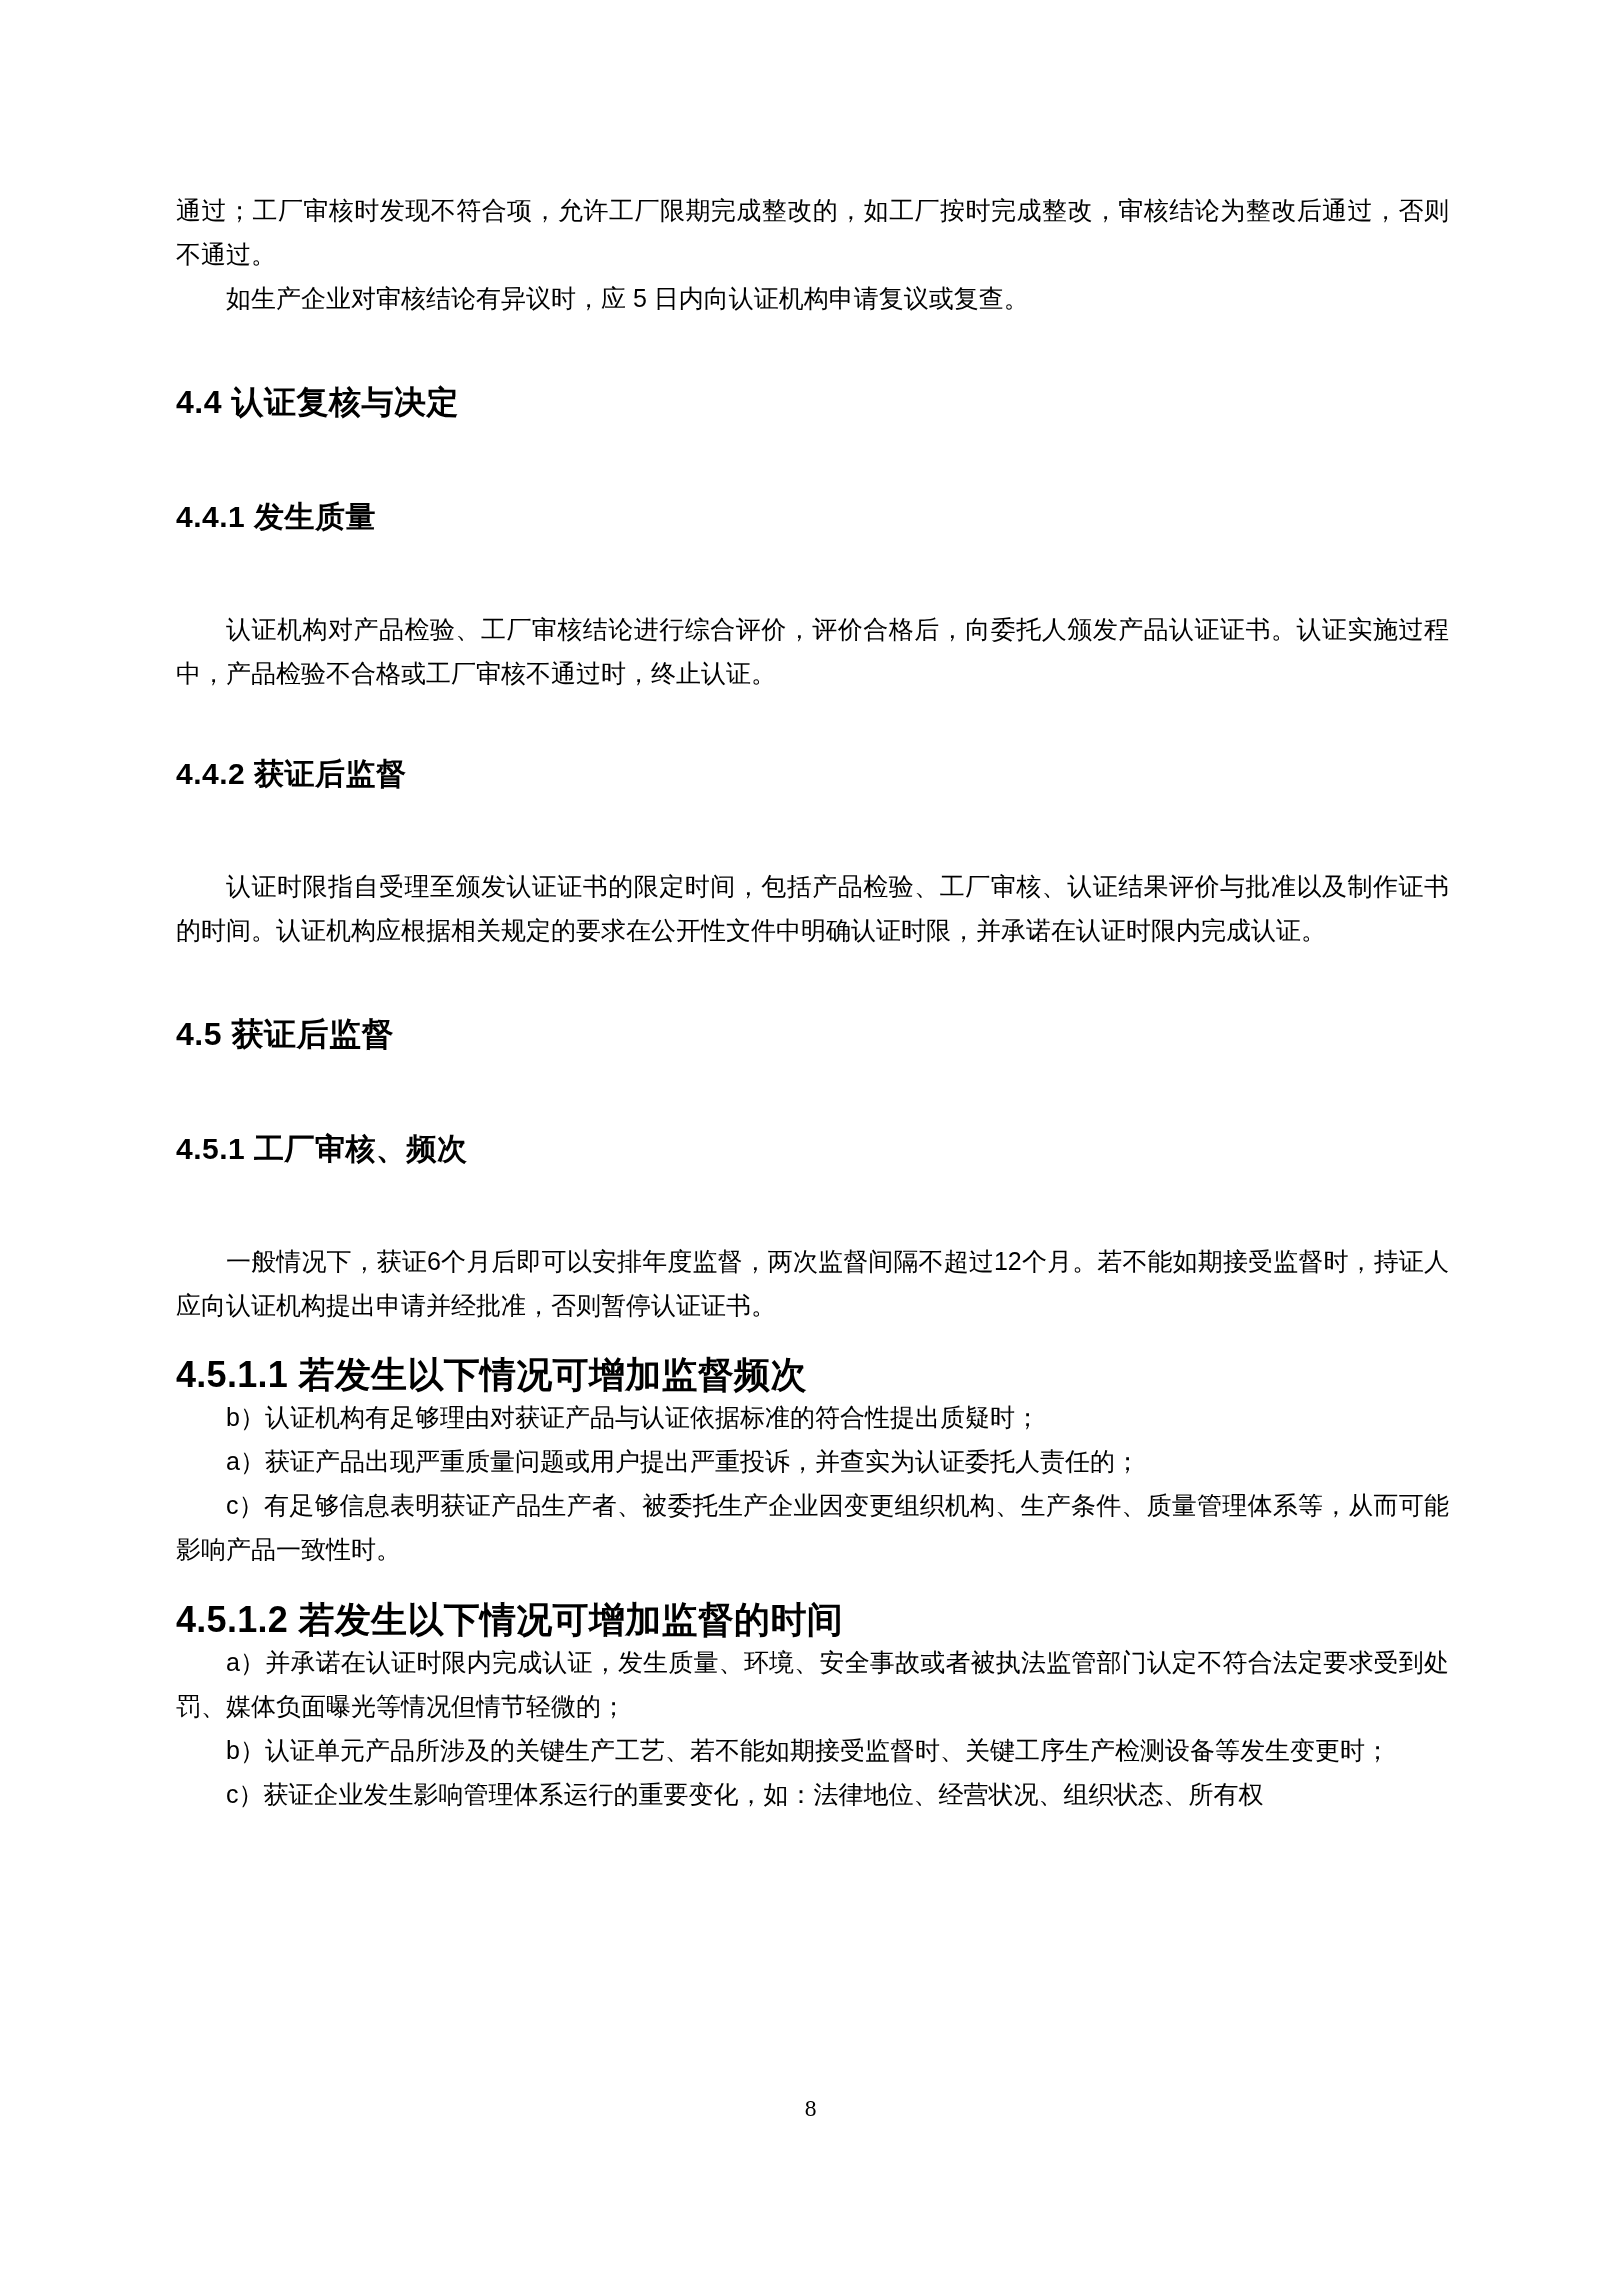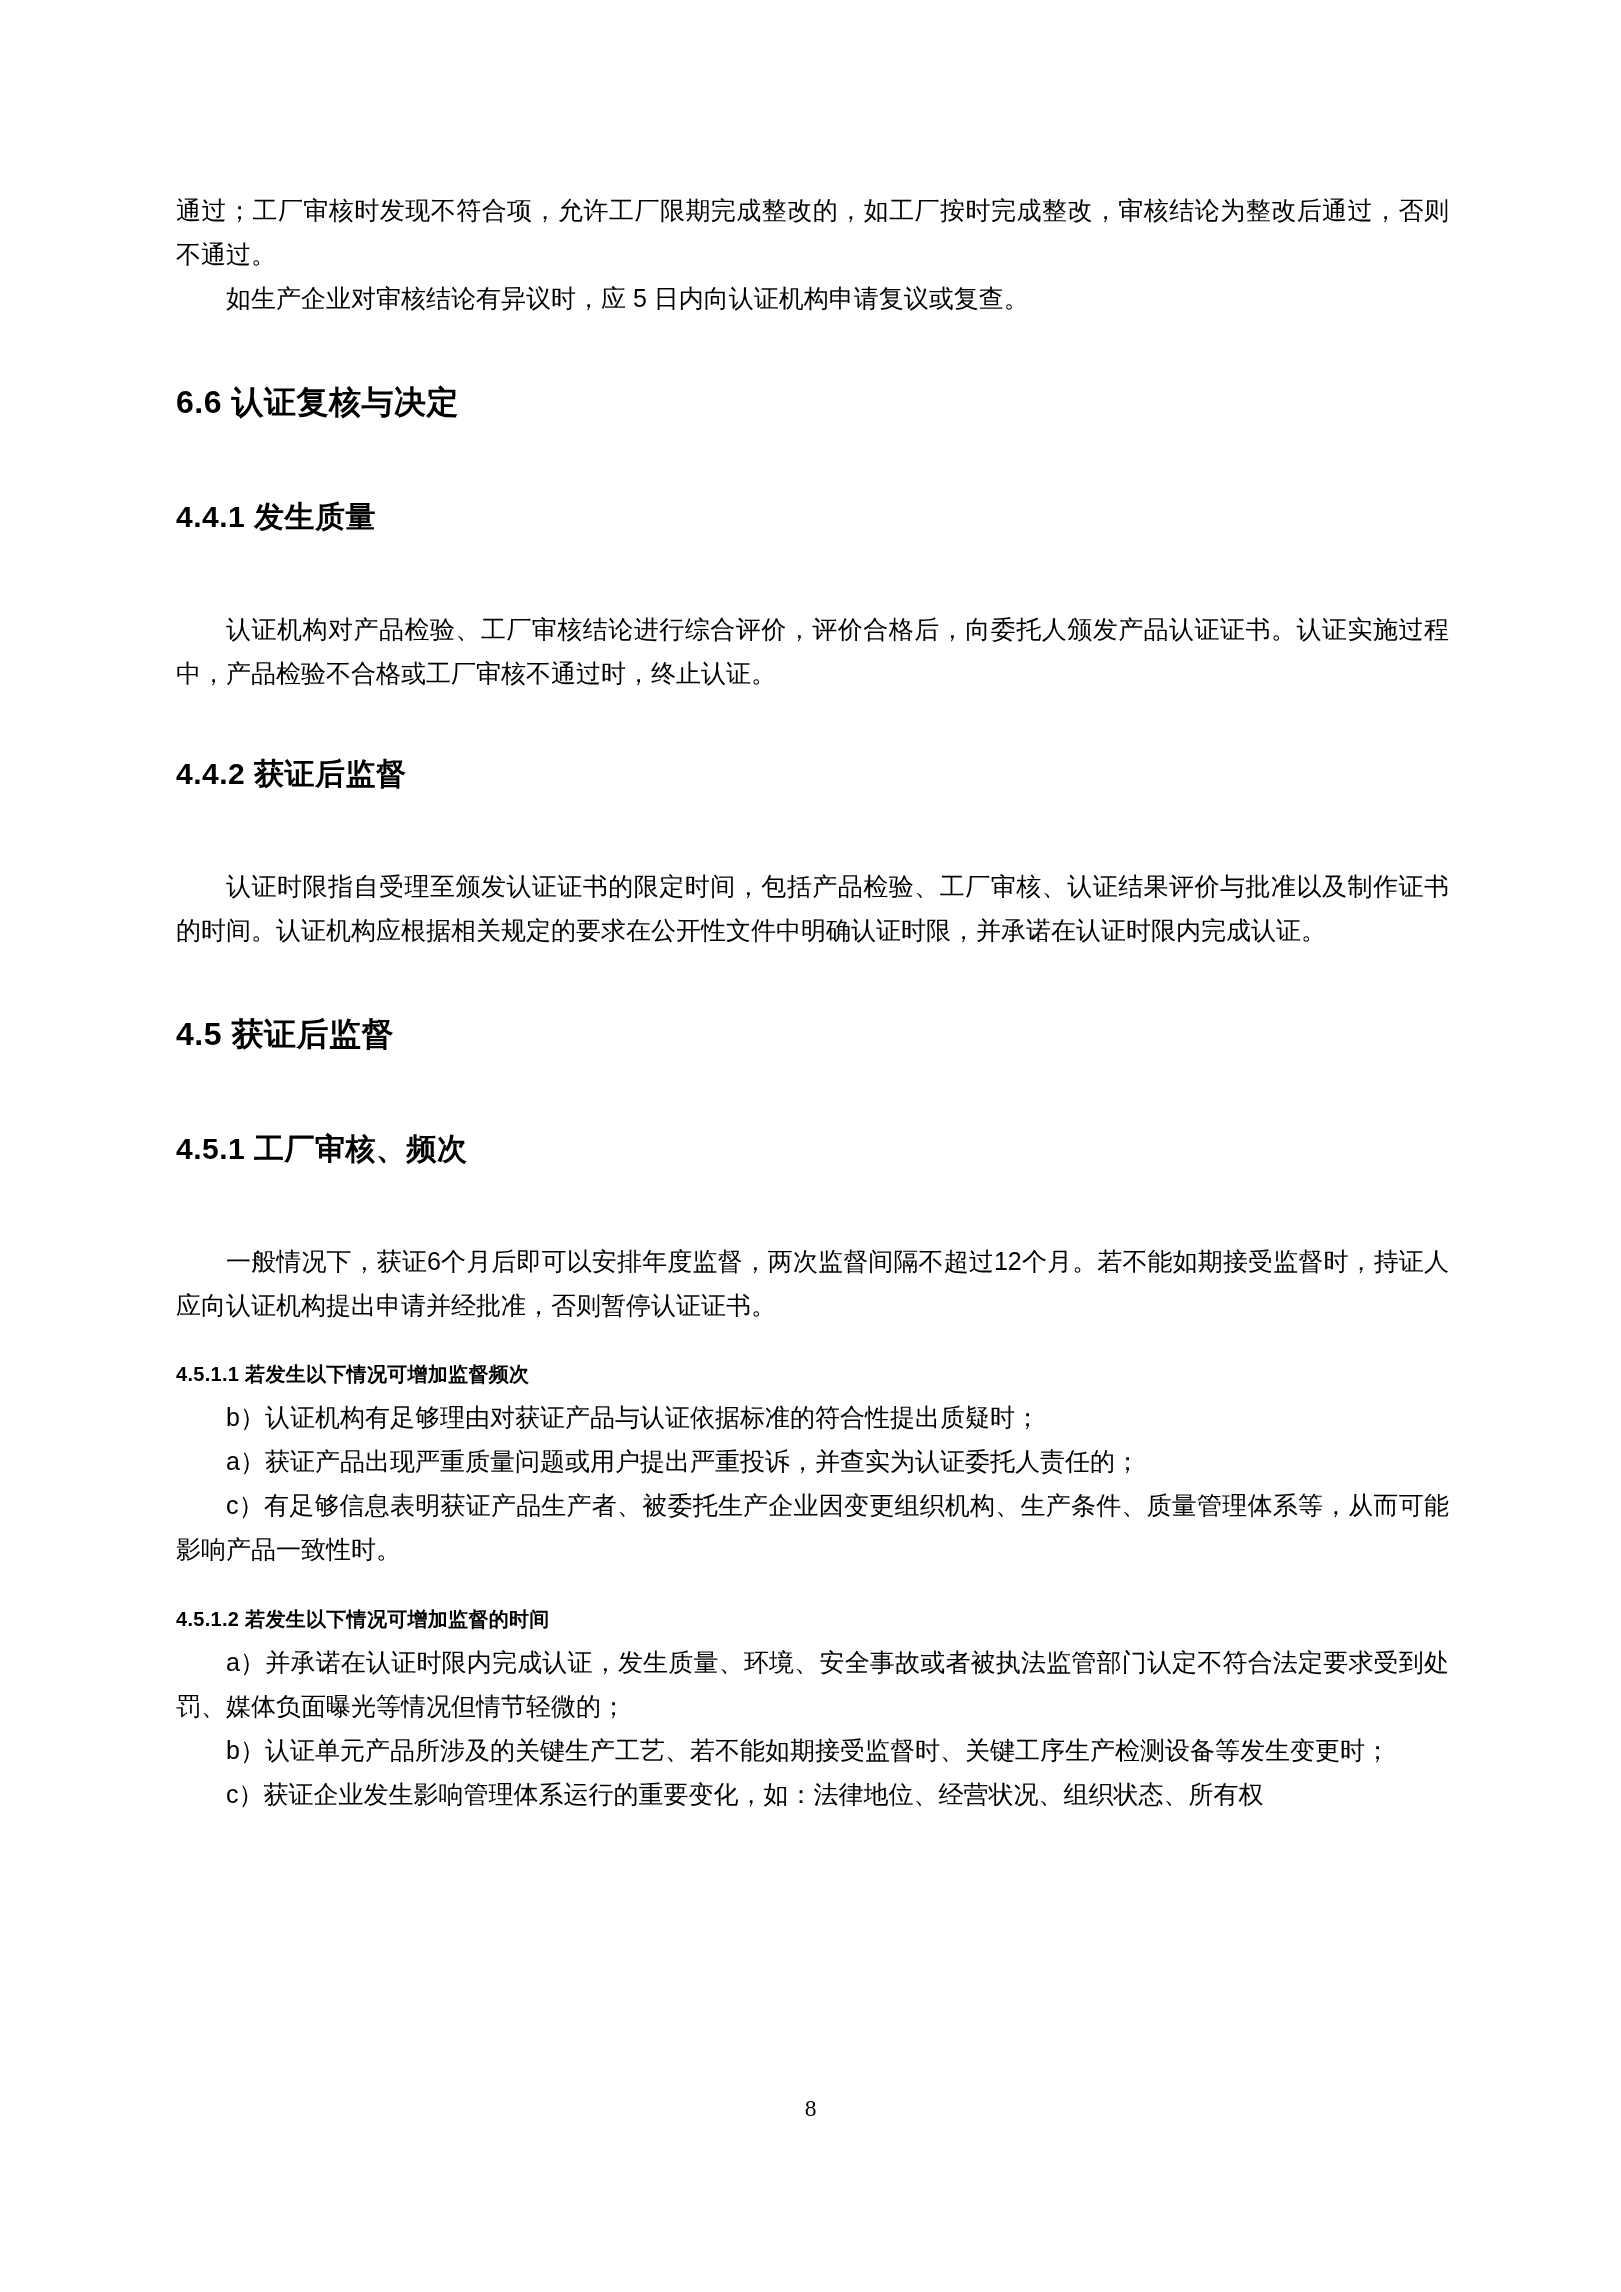--- a/index.html
+++ b/index.html
@@ -36,21 +36,21 @@
     letter-spacing: 0.5px;
   }
   .h3 {
     font-size: 30px;
     font-weight: bold;
     line-height: 43px;
     margin: 0;
     letter-spacing: 0.5px;
   }
   .h4 {
-    font-size: 20px;
+    font-size: 36px;
     font-weight: bold;
     line-height: 41px;
     margin: 0;
     letter-spacing: 0.3px;
   }
   .sp-after-h2 { height: 71px; }
   .sp-after-h3 { height: 69px; }
   .sp-before-h2 { height: 61px; }
   .sp-before-h3 { height: 57px; }
   .sp-small { height: 27.4px; }
@@ -74,21 +74,21 @@
 </style>
 </head>
 <body>
 
 <div class="page">
 
   <p class="body-text">通过；工厂审核时发现不符合项，允许工厂限期完成整改的，如工厂按时完成整改，审核结论为整改后通过，否则不通过。</p>
   <p class="body-text indent">如生产企业对审核结论有异议时，应 5 日内向认证机构申请复议或复查。</p>
 
   <div class="sp-before-h2"></div>
-  <h2 class="h2">6.6 认证复核与决定</h2>
+  <h2 class="h2">4.4 认证复核与决定</h2>
   <div class="sp-after-h2"></div>
 
   <h3 class="h3">4.4.1 发生质量</h3>
   <div class="sp-after-h3"></div>
 
   <p class="body-text indent">认证机构对产品检验、工厂审核结论进行综合评价，评价合格后，向委托人颁发产品认证证书。认证实施过程中，产品检验不合格或工厂审核不通过时，终止认证。</p>
 
   <div class="sp-before-h3"></div>
   <h3 class="h3">4.4.2 获证后监督</h3>
   <div class="sp-after-h3"></div>

